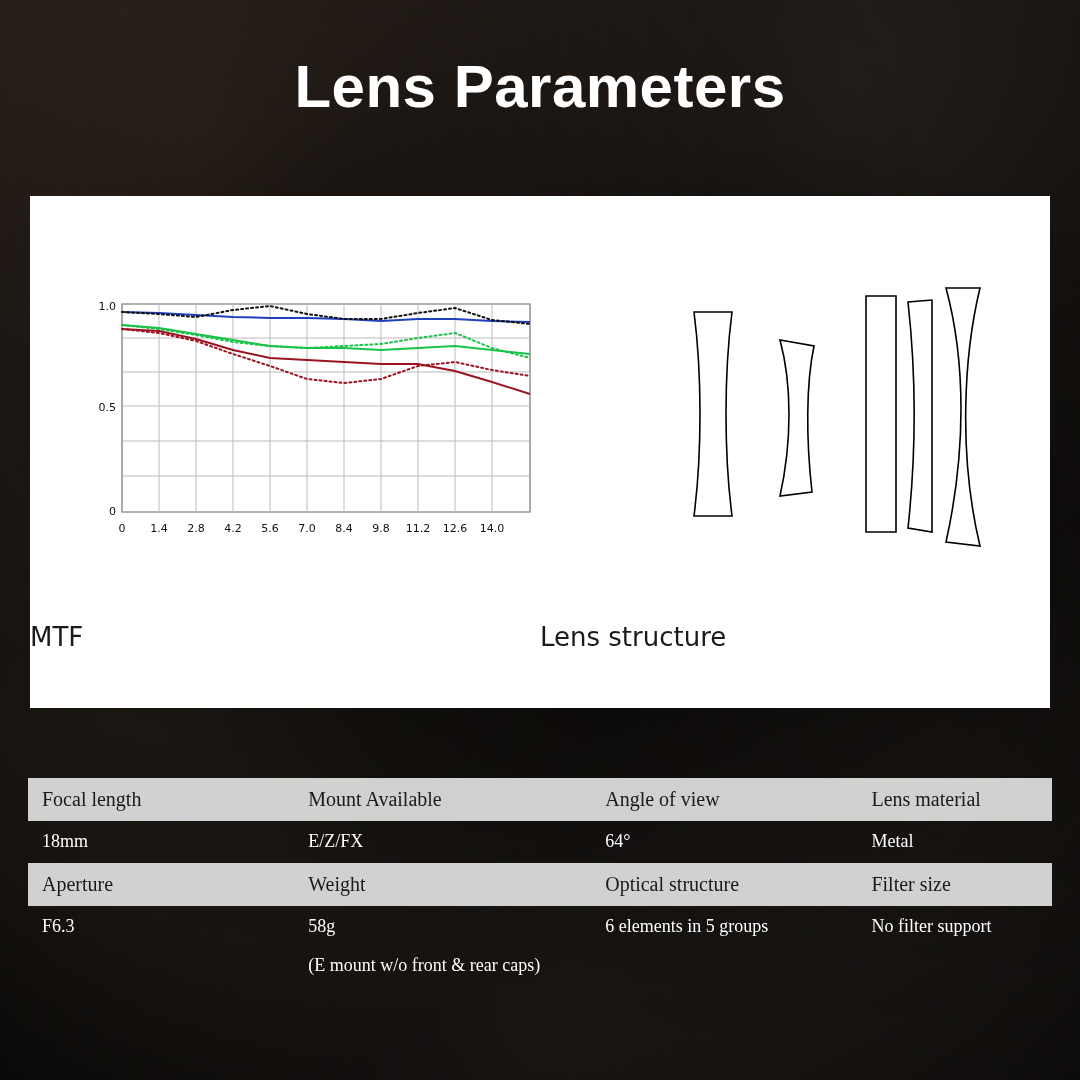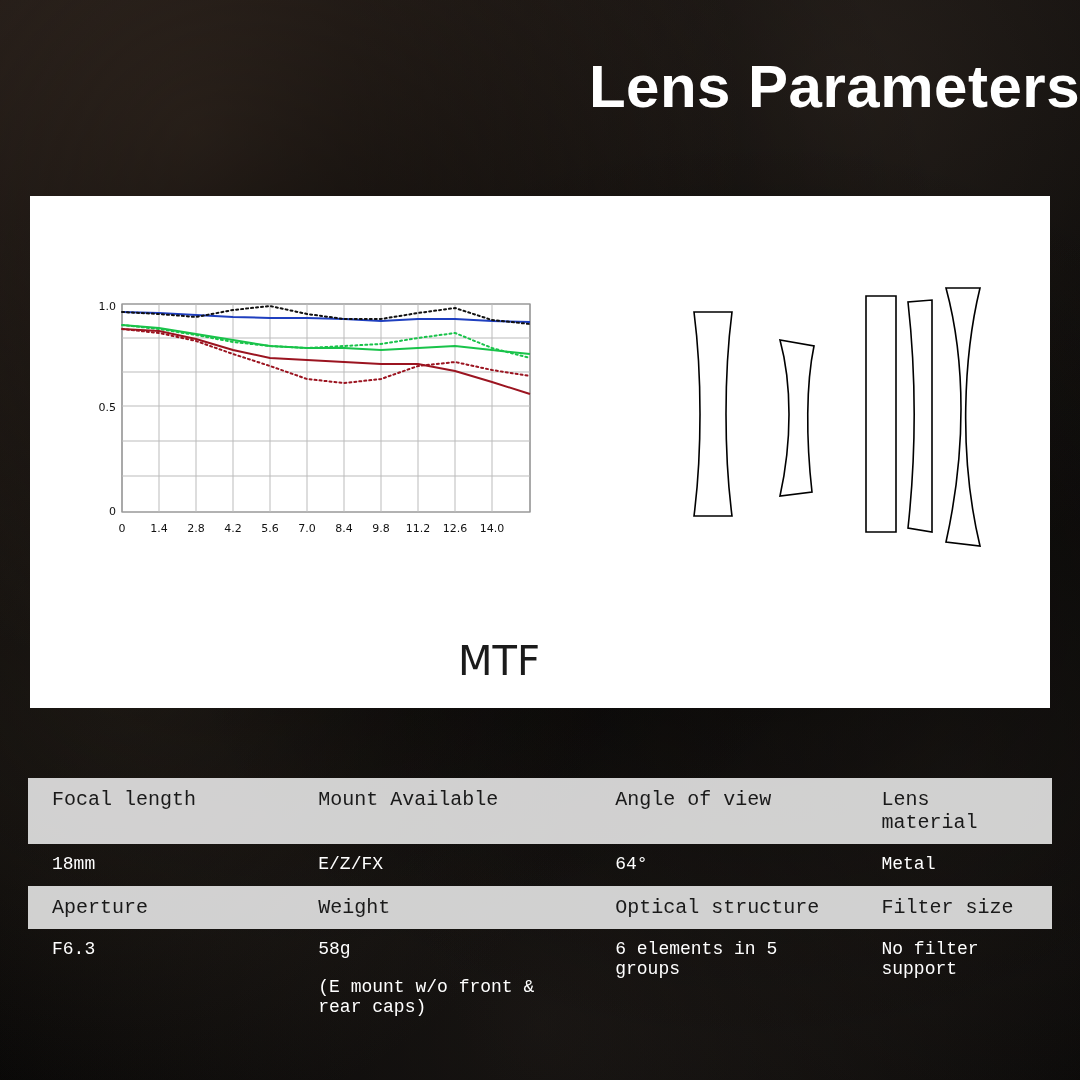--- a/index.html
+++ b/index.html
@@ -33,21 +33,21 @@
     background:
       radial-gradient(ellipse at 30% 30%, rgba(0,0,0,0.55) 0%, rgba(0,0,0,0) 60%),
       radial-gradient(ellipse at 70% 55%, rgba(0,0,0,0.45) 0%, rgba(0,0,0,0) 55%);
   }
 
   .title {
     position: absolute;
     top: 52px;
     left: 0;
     width: 1080px;
-    text-align: right;
+    text-align: center;
     color: #ffffff;
     font-size: 60px;
     font-weight: bold;
     letter-spacing: 0.5px;
   }
 
   .white-panel {
     position: absolute;
     left: 30px;
     top: 196px;
@@ -60,25 +60,25 @@
     position: absolute;
     inset: 0;
     display: flex;
   }
   .panel-col {
     flex: 1 1 50%;
     position: relative;
   }
   .panel-caption {
     position: absolute;
-    bottom: 24px;
+    bottom: 56px;
     left: 0;
     width: 100%;
-    text-align: right;
-    font-size: 40px;
+    text-align: left;
+    font-size: 26px;
     color: #1b1b1b;
     font-family: "DejaVu Sans", sans-serif;
   }
 
   
   .mtf-wrap {
     position: absolute;
     left: 52px;
     top: 100px;
     width: 458px;
@@ -98,24 +98,24 @@
   
   .spec-table {
     position: absolute;
     left: 28px;
     top: 778px;
     width: 1024px;
     border-collapse: collapse;
     table-layout: fixed;
   }
   .spec-table td {
-    padding: 10px 24px;
+    padding: 10px 14px;
     font-size: 19px;
     vertical-align: top;
-    font-family: Liberation Mono, monospace;
+    font-family: Liberation Serif, serif;
   }
   .row-head td {
     background: rgba(236,236,236,0.88);
     color: #1a1a1a;
     font-size: 20px;
     height: 22px;
   }
   .row-val td {
     background: transparent;
     color: #ffffff;
@@ -216,20 +216,21 @@
             <path d="M100,56 C112,100 112,158 100,212 L132,208 C126,155 126,100 134,62 Z"></path>
 
             <path d="M186,12 L216,12 L216,248 L186,248 Z"></path>
 
             <path d="M228,18 C236,90 236,170 228,244 L252,248 L252,16 Z"></path>
 
             <path d="M266,4 L300,4 C284,70 278,170 300,262 L266,258 C286,168 286,78 266,4 Z"></path>
           </g>
         </svg>
       </div>
+      <div class="panel-caption">Lens structure</div>
     </div>
 
   </div>
 </div>
 
 <table class="spec-table">
   <colgroup>
       <col class="c1">
       <col class="c2">
       <col class="c3">

